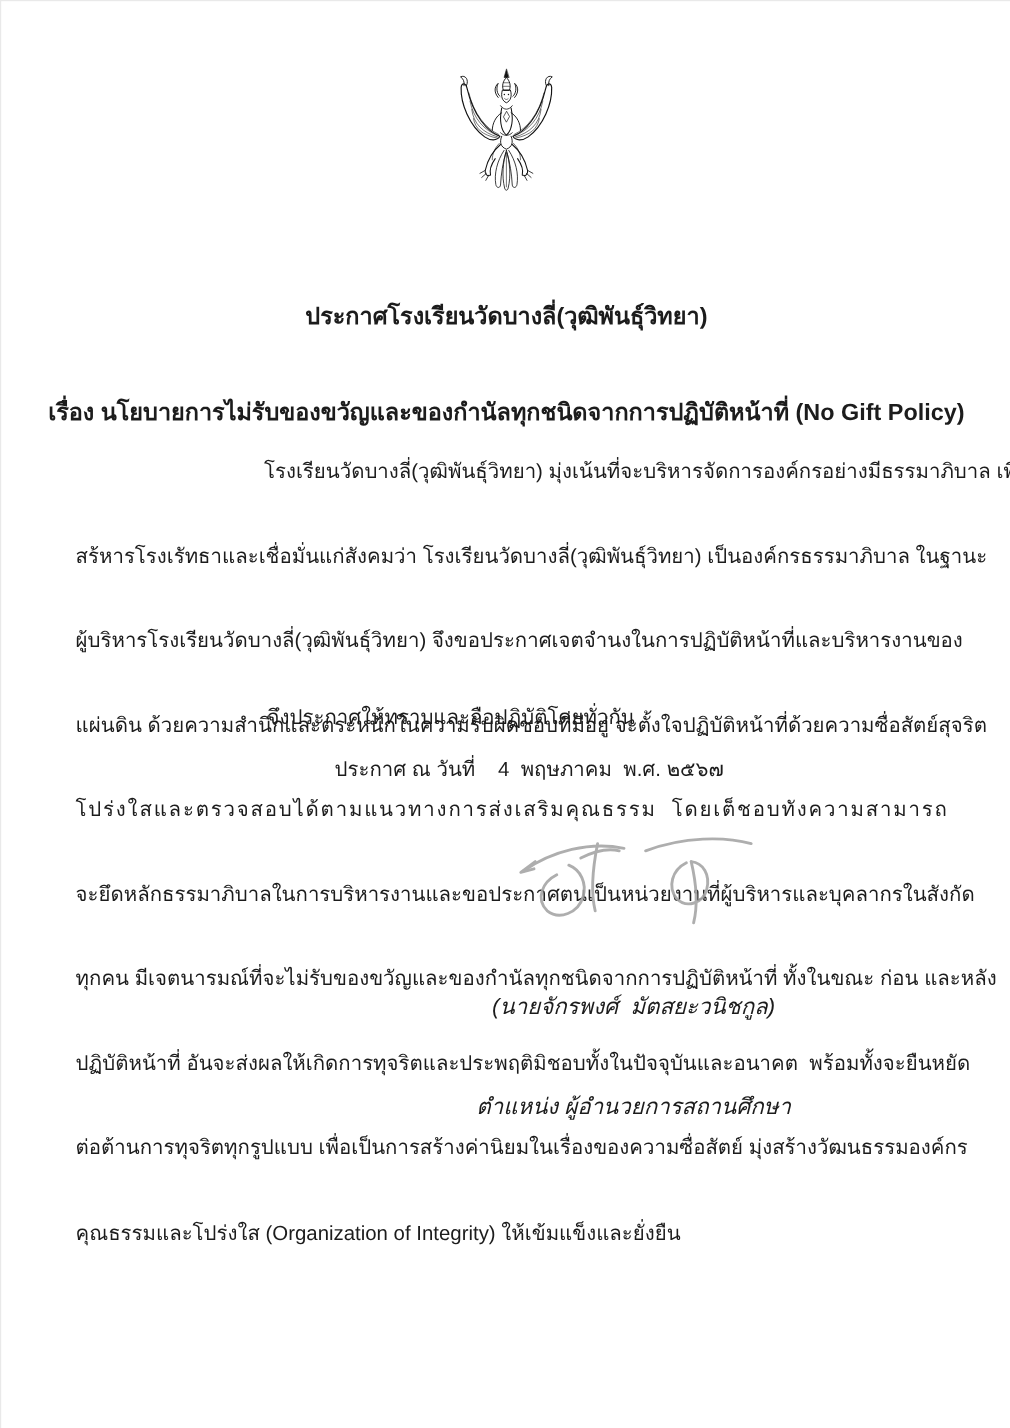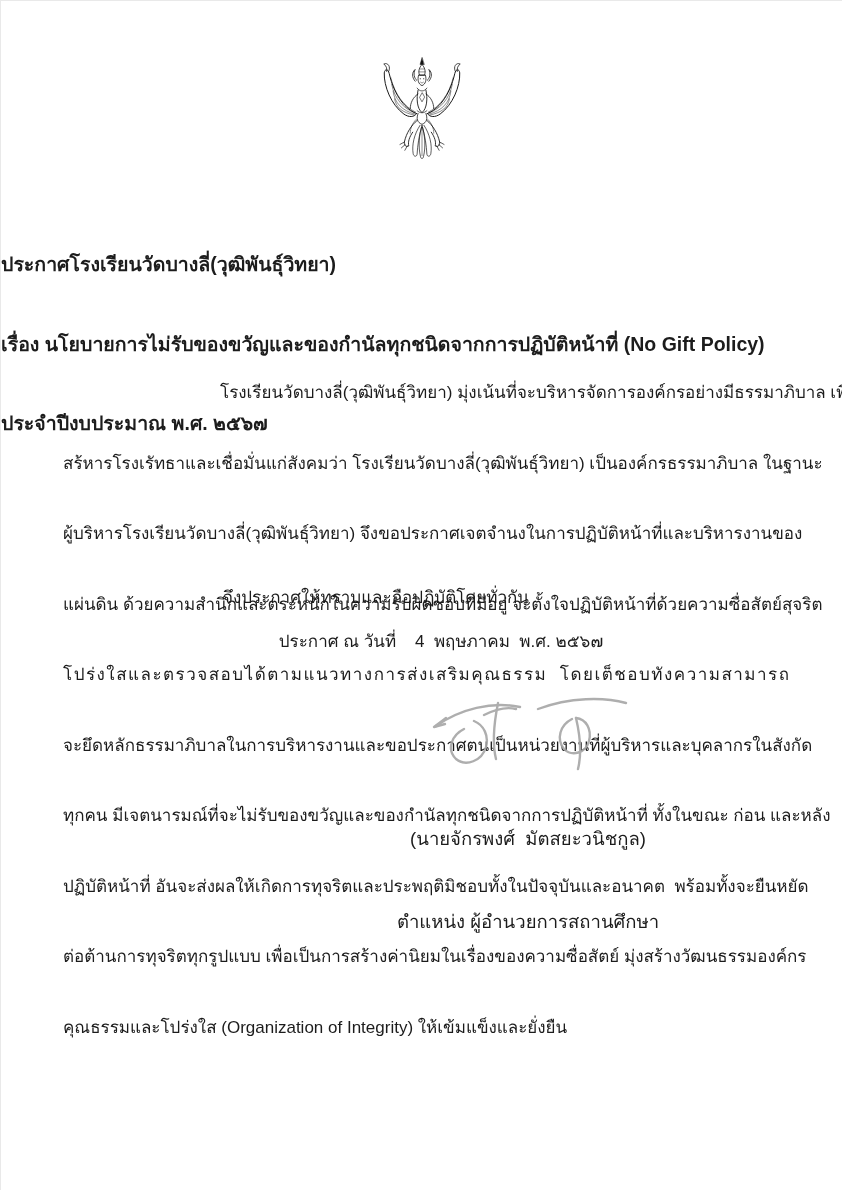--- a/index.html
+++ b/index.html
@@ -17,21 +17,21 @@
     border-left: 1px solid #e9e9e9;
     border-top: 1px solid #e9e9e9;
   }
   .emblem {
     position: absolute; left: 50%; top: 54px;
     transform: translateX(-50%);
     width: 98px; height: 124px;
   }
   .title-block {
     position: absolute; left: 0; top: 197px; width: 842px;
-    text-align: left;
+    text-align: center;
     font-size: 19.5px; font-weight: 700;
     line-height: 26.5px;
     color: #1c1c1c;
     white-space: pre;
   }
   .body-block {
     position: absolute; left: 62px; top: 333px; width: 722px;
     font-size: 17px; line-height: 23.5px;
     white-space: pre; overflow: visible;
   }
@@ -49,20 +49,21 @@
   }
   .signature-block {
     position: absolute; left: 425px; top: 690px;
     width: 210px; height: 80px;
   }
   .signatory-block {
     position: absolute; left: 377px; top: 769px; width: 300px;
     text-align: center;
     font-size: 18.5px; line-height: 27.5px;
     white-space: pre;
+    font-style: italic;
   }
 </style>
 </head>
 <body>
 
 <div class="page">
 
   <div class="emblem">
     <svg viewBox="0 0 200 250" width="98" height="124" aria-hidden="true">
       <g stroke="#141414" fill="none" stroke-width="2" stroke-linejoin="round" stroke-linecap="round">
@@ -95,21 +96,20 @@
         <path d="M92,118 C88,128 90,136 100,140 C110,136 112,128 108,118" stroke-width="1.6"></path>
         <path d="M100,142 C94,162 92,186 97,206 C98,211 102,211 103,206 C108,186 106,162 100,142 Z" stroke-width="1.4"></path>
         <path d="M100,146 L100,204" stroke-width="1"></path>
       </g>
     </svg>
   </div>
 
   <div class="title-block">
     <div>ประกาศโรงเรียนวัดบางลี่(วุฒิพันธุ์วิทยา)</div>
     <div>เรื่อง นโยบายการไม่รับของขวัญและของกำนัลทุกชนิดจากการปฏิบัติหน้าที่ (No Gift Policy)</div>
-    <div>ประจำปีงบประมาณ พ.ศ. ๒๕๖๗</div>
   </div>
 
   <div class="body-block">
     <div class="body-line indent-first">โรงเรียนวัดบางลี่(วุฒิพันธุ์วิทยา) มุ่งเน้นที่จะบริหารจัดการองค์กรอย่างมีธรรมาภิบาล เพื่อ</div>
     <div class="body-line">สร้หารโรงเรัทธาและเชื่อมั่นแก่สังคมว่า โรงเรียนวัดบางลี่(วุฒิพันธุ์วิทยา) เป็นองค์กรธรรมาภิบาล ในฐานะ</div>
     <div class="body-line">ผู้บริหารโรงเรียนวัดบางลี่(วุฒิพันธุ์วิทยา) จึงขอประกาศเจตจำนงในการปฏิบัติหน้าที่และบริหารงานของ</div>
     <div class="body-line">แผ่นดิน ด้วยความสำนึกและตระหนักในความรับผิดชอบที่มีอยู่ จะตั้งใจปฏิบัติหน้าที่ด้วยความซื่อสัตย์สุจริต</div>
     <div class="body-line spread">โปร่งใสและตรวจสอบได้ตามแนวทางการส่งเสริมคุณธรรม  โดยเต็ชอบทังความสามารถ</div>
     <div class="body-line">จะยึดหลักธรรมาภิบาลในการบริหารงานและขอประกาศตนเป็นหน่วยงานที่ผู้บริหารและบุคลากรในสังกัด</div>
     <div class="body-line">ทุกคน มีเจตนารมณ์ที่จะไม่รับของขวัญและของกำนัลทุกชนิดจากการปฏิบัติหน้าที่ ทั้งในขณะ ก่อน และหลัง</div>

